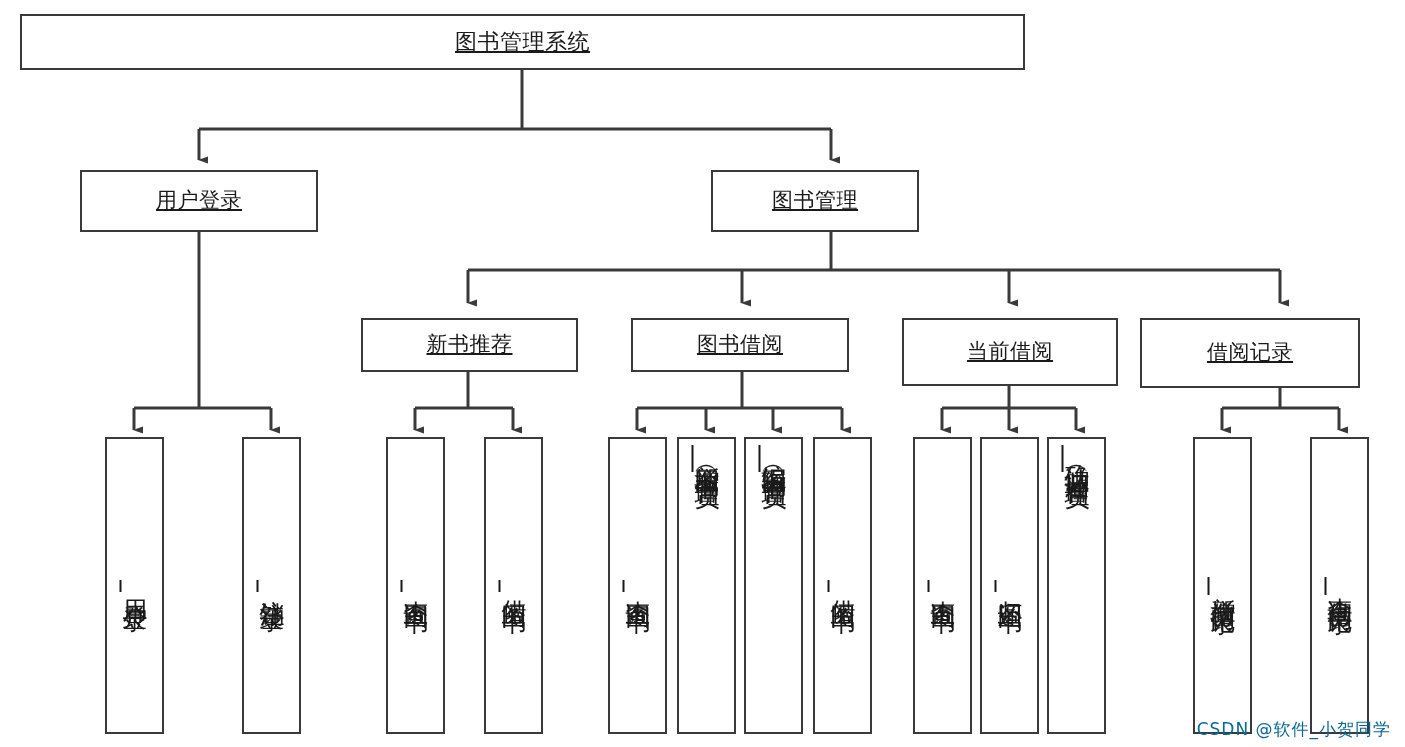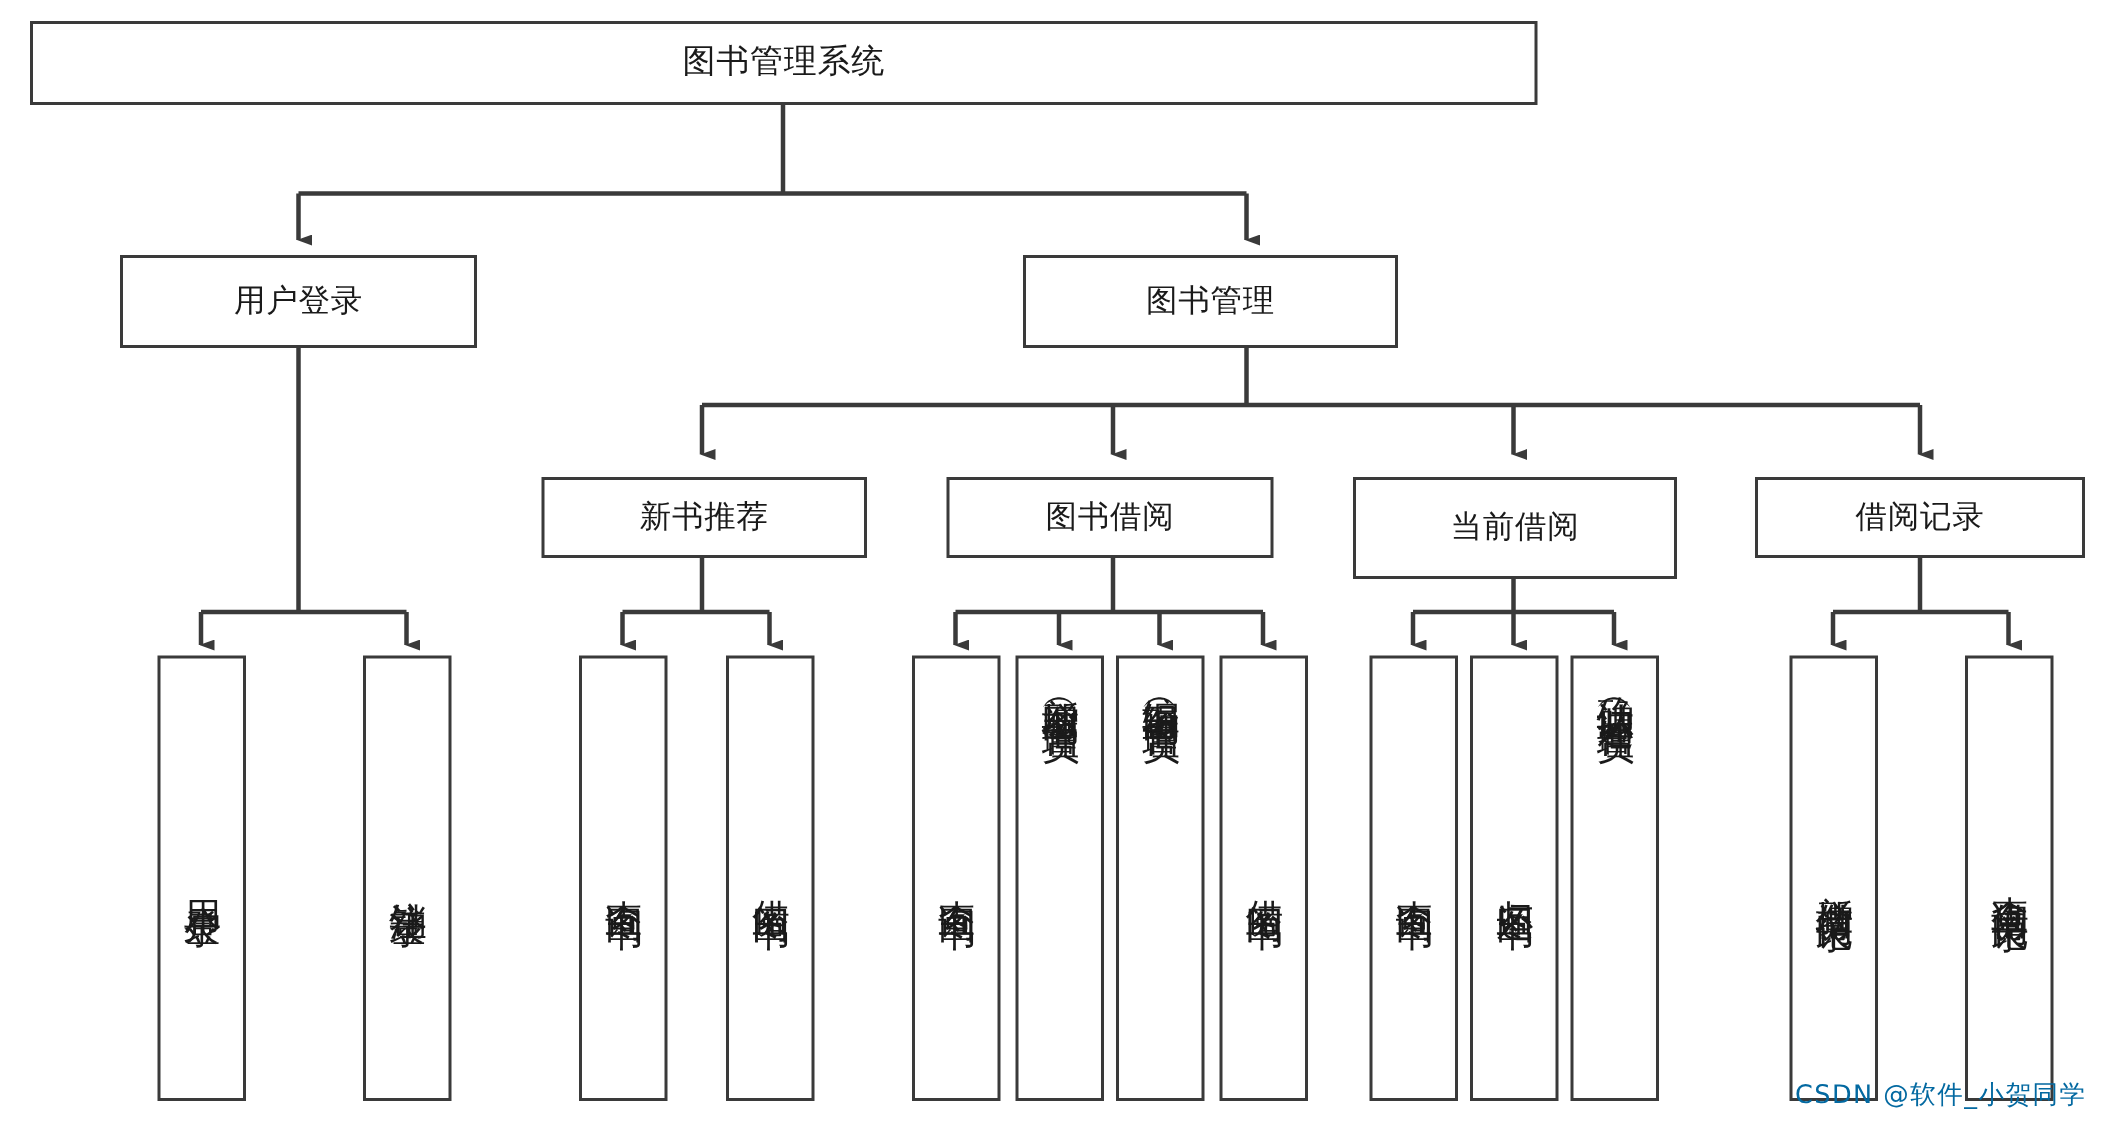--- a/index.html
+++ b/index.html
@@ -33,20 +33,21 @@
     display: flex;
     align-items: center;
     justify-content: center;
     text-align: center;
     z-index: 2;
   }
   .node .lbl {
     display: block;
     line-height: 1.12;
     letter-spacing: 0.5px;
+    text-decoration: underline;
   }
   .node.horiz .lbl {
     font-size: 21px;
   }
   .node.vert {
     align-items: flex-start;
     padding-top: 6px;
   }
   .node.vert .lbl {
     writing-mode: vertical-rl;
@@ -128,34 +129,34 @@
     </g>
   </svg>
 
   <div class="node horiz" id="root-node" style="left:20px; top:14px; width:1005px; height:56px;">
     <span class="lbl">图书管理系统</span>
   </div>
 
   <div class="node horiz" style="left:80px; top:170px; width:238px; height:62px;">
     <span class="lbl">用户登录</span>
   </div>
-  <div class="node horiz" style="left:682px; top:170px; width:250px; height:62px;">
+  <div class="node horiz" style="left:711px; top:170px; width:208px; height:62px;">
     <span class="lbl">图书管理</span>
   </div>
 
   <div class="node horiz" style="left:361px; top:318px; width:217px; height:54px;">
     <span class="lbl">新书推荐</span>
   </div>
   <div class="node horiz" style="left:631px; top:318px; width:218px; height:54px;">
     <span class="lbl">图书借阅</span>
   </div>
   <div class="node horiz" style="left:902px; top:318px; width:216px; height:68px;">
     <span class="lbl">当前借阅</span>
   </div>
-  <div class="node horiz" style="left:1170px; top:318px; width:220px; height:54px;">
+  <div class="node horiz" style="left:1140px; top:318px; width:220px; height:70px;">
     <span class="lbl">借阅记录</span>
   </div>
 
   <div class="node vert centered" style="left:105px; top:437px; width:59px; height:297px;">
     <span class="lbl">用户登录</span>
   </div>
   <div class="node vert centered" style="left:242px; top:437px; width:59px; height:297px;">
     <span class="lbl">注销登录</span>
   </div>
 

